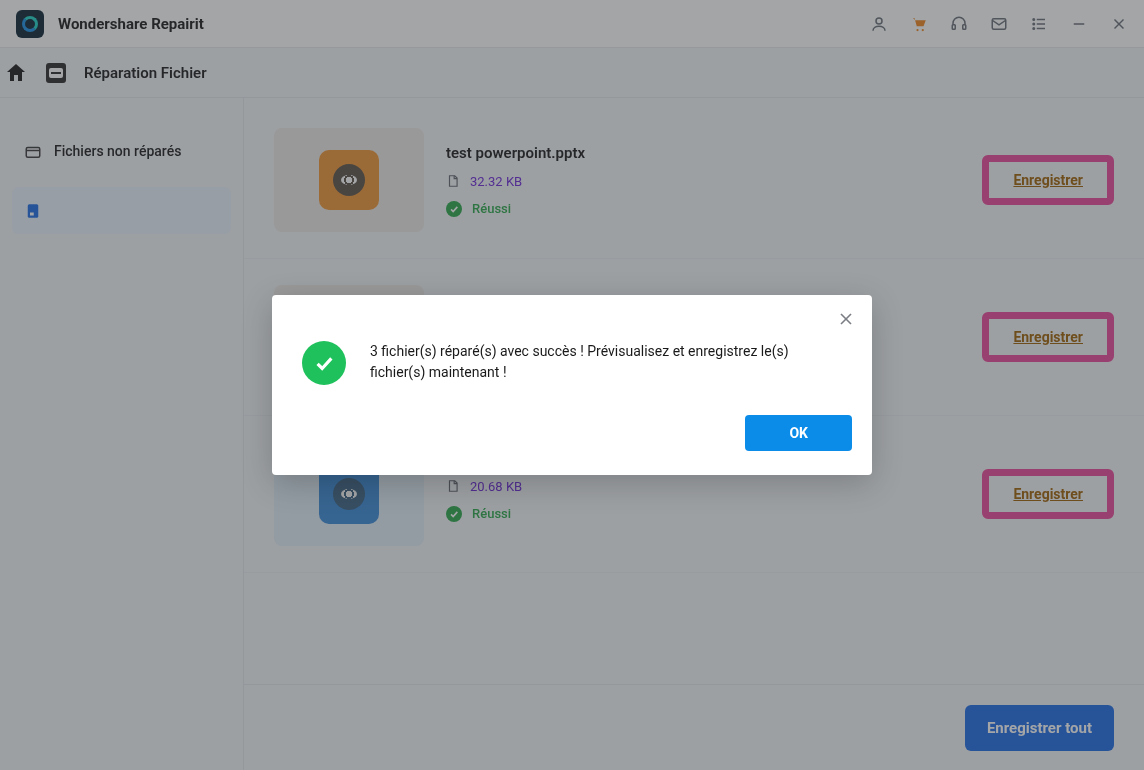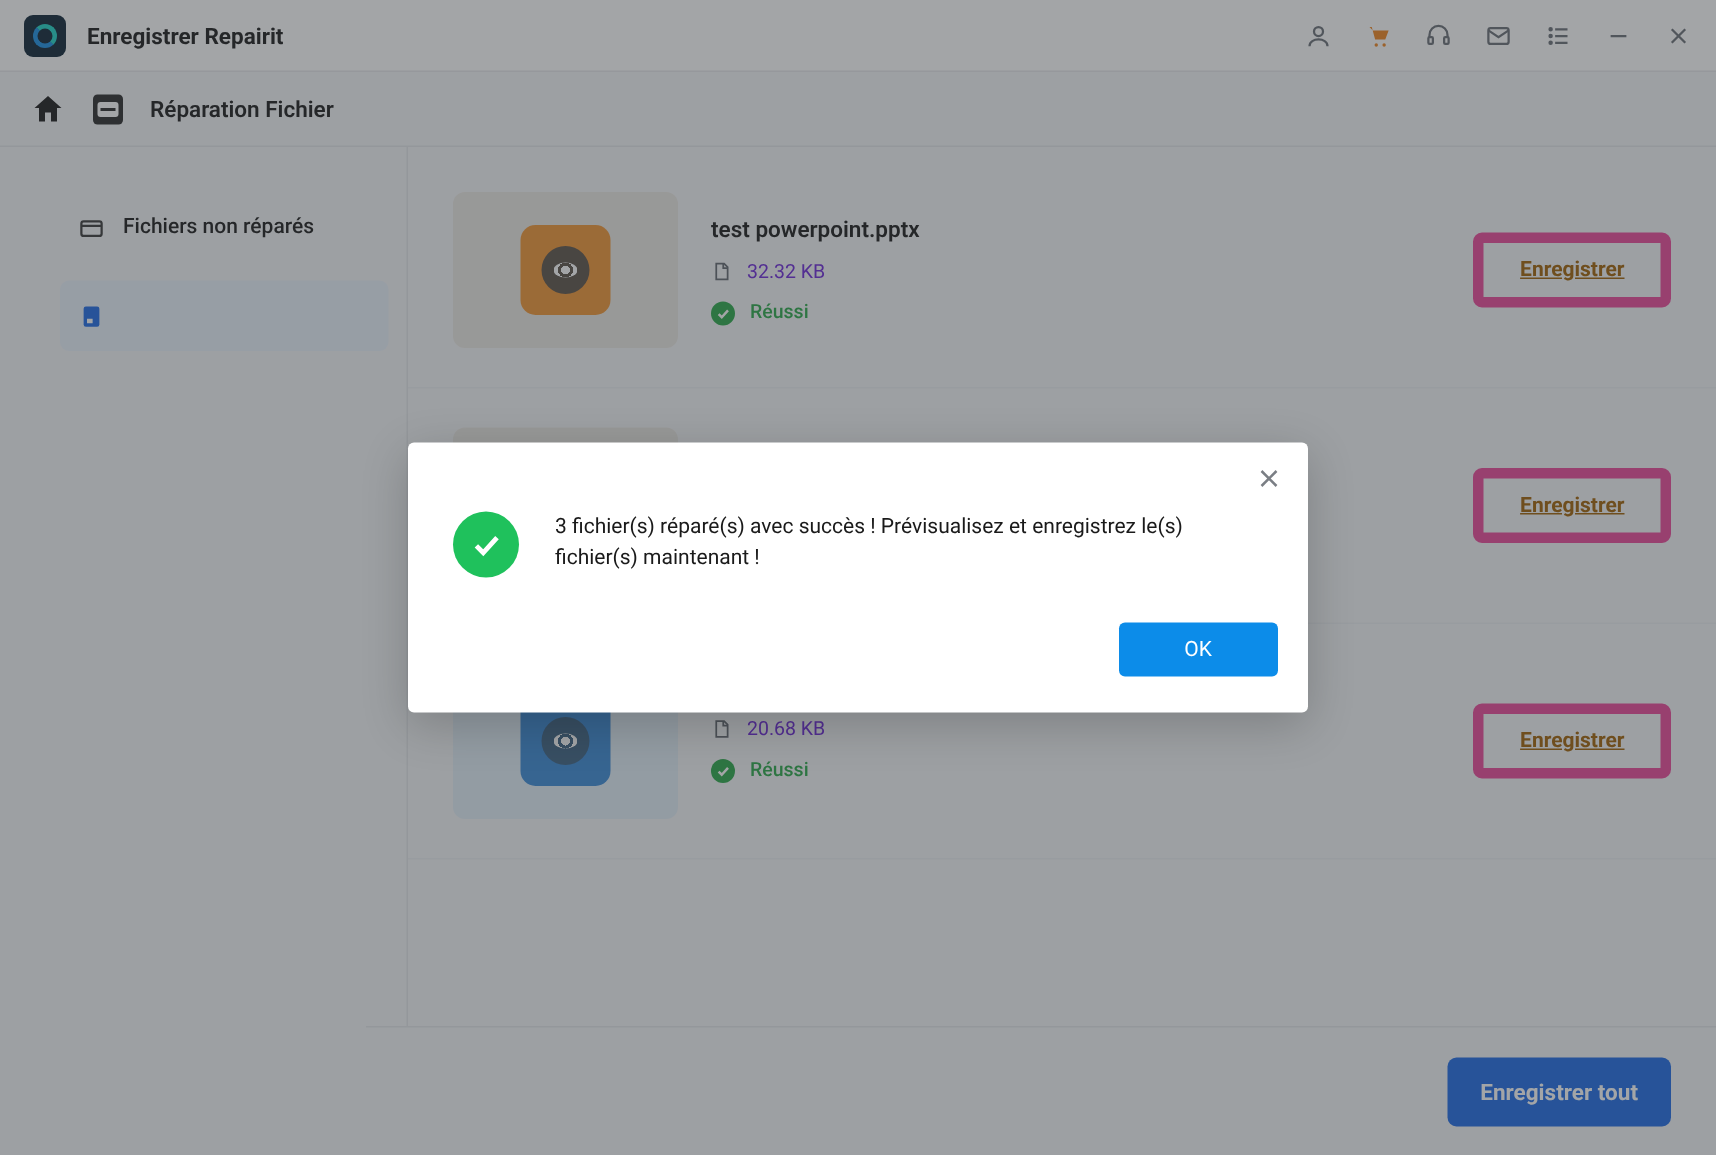--- a/index.html
+++ b/index.html
@@ -10,29 +10,29 @@
   .app-logo { width: 28px; height: 28px; border-radius: 6px; background: #0d2436; display:flex; align-items:center; justify-content:center; margin-right: 14px; }
   .app-logo-inner { width: 16px; height:16px; border-radius: 50%; border: 3px solid #1a8fe3; border-top-color:#1fd3c6; border-right-color:#1fd3c6; }
   .app-title { font-weight: 700; font-size: 15px; color: #1a1a1a; }
   .titlebar-spacer { flex: 1; }
   .titlebar-icons { display: flex; gap: 22px; align-items: center; }
   .tb-icon { width: 18px; height: 18px; display:flex; align-items:center; justify-content:center; color:#6a6f77; cursor:pointer; }
   .tb-icon.cart { color:#f0851f; }
   .tb-icon svg { width: 18px; height: 18px; }
 
   
-  .navbar { height: 50px; background: #f5f6f8; display:flex; align-items:center; padding: 0 20px; gap: 18px; border-bottom: 1px solid #e3e5e9; }
+  .navbar { height: 50px; background: #f5f6f8; display:flex; align-items:center; padding: 0 4px; gap: 18px; border-bottom: 1px solid #e3e5e9; }
   .home-ic { width: 24px; height:24px; color:#1a1a1a; }
   .bc-ic { width:20px; height:20px; background:#2b2b2b; border-radius:3px; display:flex; align-items:center; justify-content:center; }
   .bc-ic-inner { width:14px; height:10px; border-radius:2px; background:#fff; position:relative; }
   .bc-ic-inner::after { content:""; position:absolute; top:4px; left:2px; right:2px; height:2px; background:#2b2b2b; }
   .bc-text { font-size:15px; font-weight:600; color:#1a1a1a; }
 
   
-  .main { display:flex; height: calc(770px - 48px - 50px); padding-left: 28px; }
+  .main { display:flex; height: calc(770px - 48px - 50px); }
   .sidebar { width: 244px; border-right: 1px solid #e3e5e9; padding: 30px 12px 12px 12px; display:flex; flex-direction:column; gap:12px; }
   .side-item { display:flex; align-items:flex-start; gap:12px; padding:14px 12px; border-radius:6px; font-size:14px; color:#1a1a1a; cursor:pointer; }
   .side-item.active { background:#eaf2fc; color:#1e6be6; }
   .side-ic { width:18px; height:18px; flex-shrink:0; margin-top:1px; }
   .side-label { font-weight:500; line-height:1.3; }
 
   .content { flex:1; overflow:auto; position:relative; }
   .file-list { padding: 4px 0px; }
   .file-row { display:flex; align-items:center; gap:22px; padding: 26px 30px; border-bottom: 1px solid #eceff2; }
   .thumb { width: 150px; height: 104px; border-radius:8px; background:#ece9e3; display:flex; align-items:center; justify-content:center; flex-shrink:0; }
@@ -59,30 +59,30 @@
 
   
   .overlay { position:absolute; inset:0; background:rgba(50,55,60,0.45); display:flex; align-items:center; justify-content:center; }
   .modal { width: 600px; background:#fff; border-radius:4px; padding: 18px 20px 24px 20px; box-shadow: 0 8px 32px rgba(0,0,0,0.2); position:relative; }
   .modal-close { position:absolute; top:14px; right:16px; width:20px; height:20px; color:#7a7e84; cursor:pointer; }
   .modal-body { display:flex; align-items:flex-start; gap:24px; padding: 28px 10px 30px 10px; }
   .big-check { width:44px; height:44px; border-radius:50%; background:#1fc15c; display:flex; align-items:center; justify-content:center; flex-shrink:0; }
   .big-check svg { width:22px; height:22px; }
   .modal-text { font-size:14px; color:#1a1a1a; line-height:1.5; }
   .modal-actions { display:flex; justify-content:flex-end; }
-  .ok-btn { background:#0c8ce9; color:#fff; border:none; font-weight:400; font-size:14px; padding: 10px 44px; border-radius:4px; cursor:pointer; }
+  .ok-btn { background:#0c8ce9; color:#fff; border:none; font-weight:700; font-size:14px; padding: 10px 44px; border-radius:4px; cursor:pointer; }
 </style>
 </head>
 <body>
 
 <div class="titlebar">
   <div class="app-logo">
     <div class="app-logo-inner"></div>
   </div>
-  <div class="app-title">Enregistrer Repairit</div>
+  <div class="app-title">Wondershare Repairit</div>
   <div class="titlebar-spacer"></div>
   <div class="titlebar-icons">
     <span class="tb-icon">
       <svg viewBox="0 0 24 24" fill="none" stroke="currentColor" stroke-width="2">
           <circle cx="12" cy="8" r="4"></circle>
           <path d="M4 21c0-4 4-6 8-6s8 2 8 6"></path>
         </svg>
     </span>
     <span class="tb-icon cart">
       <svg viewBox="0 0 24 24" fill="currentColor">

